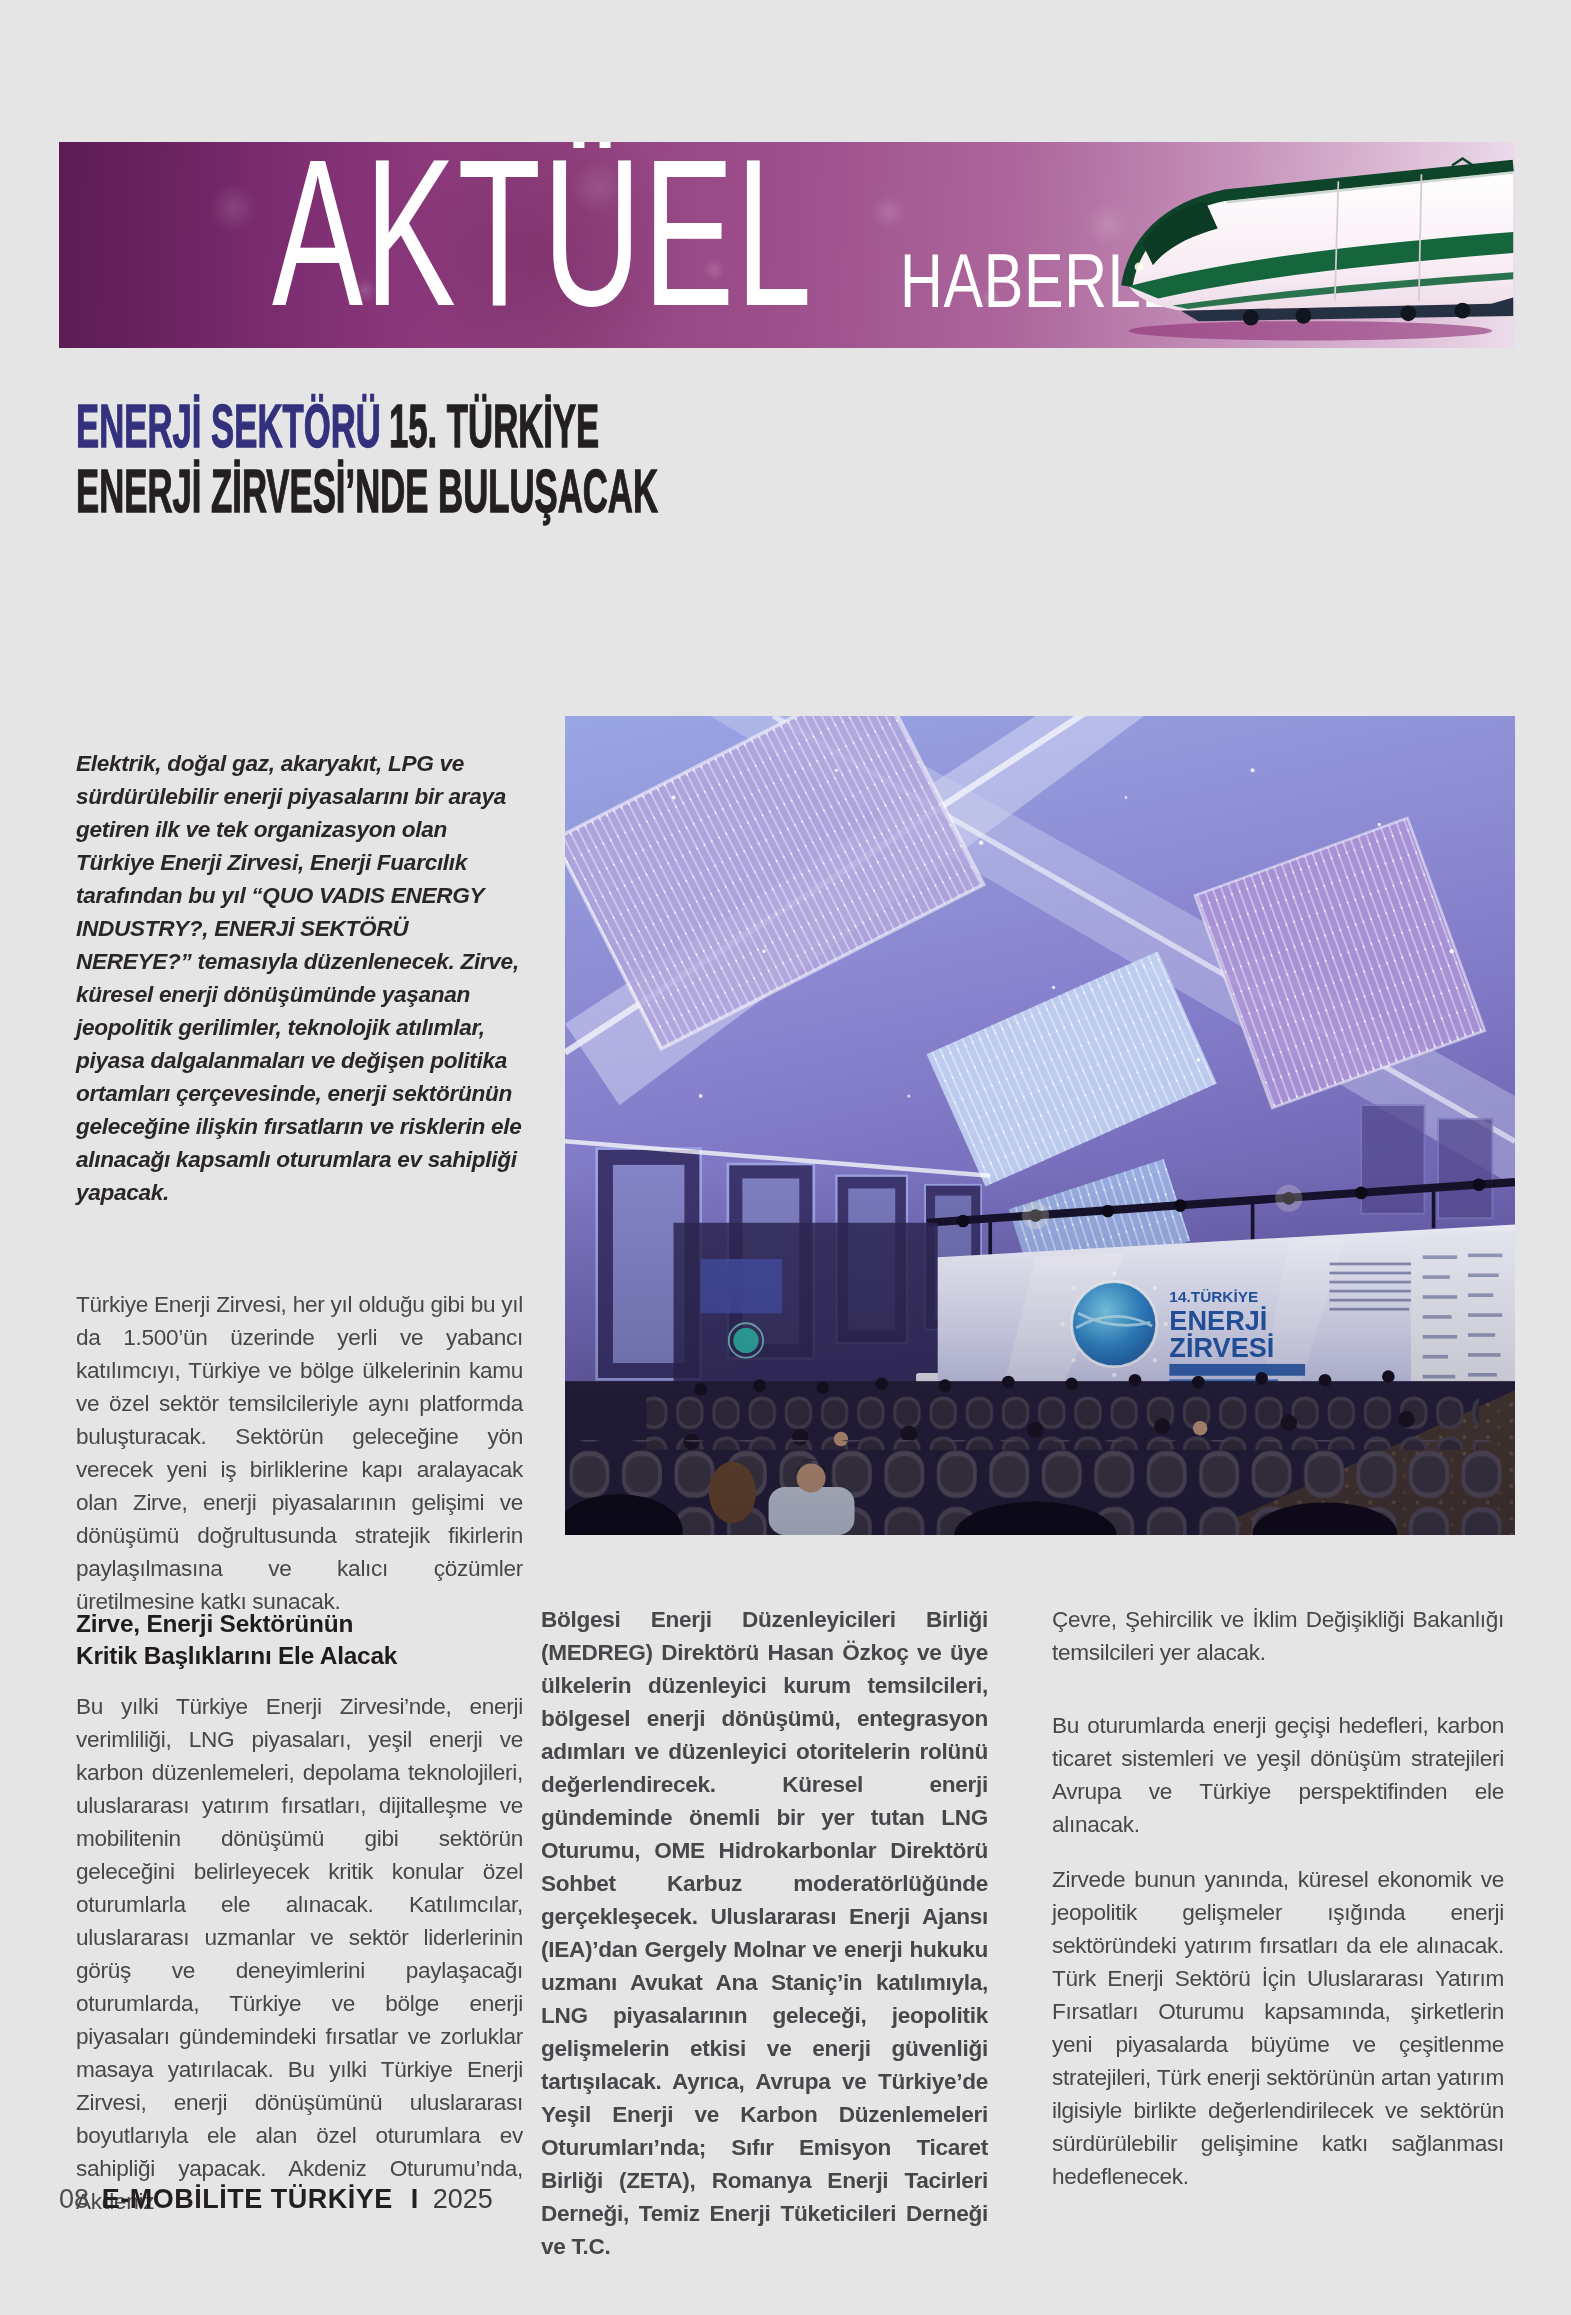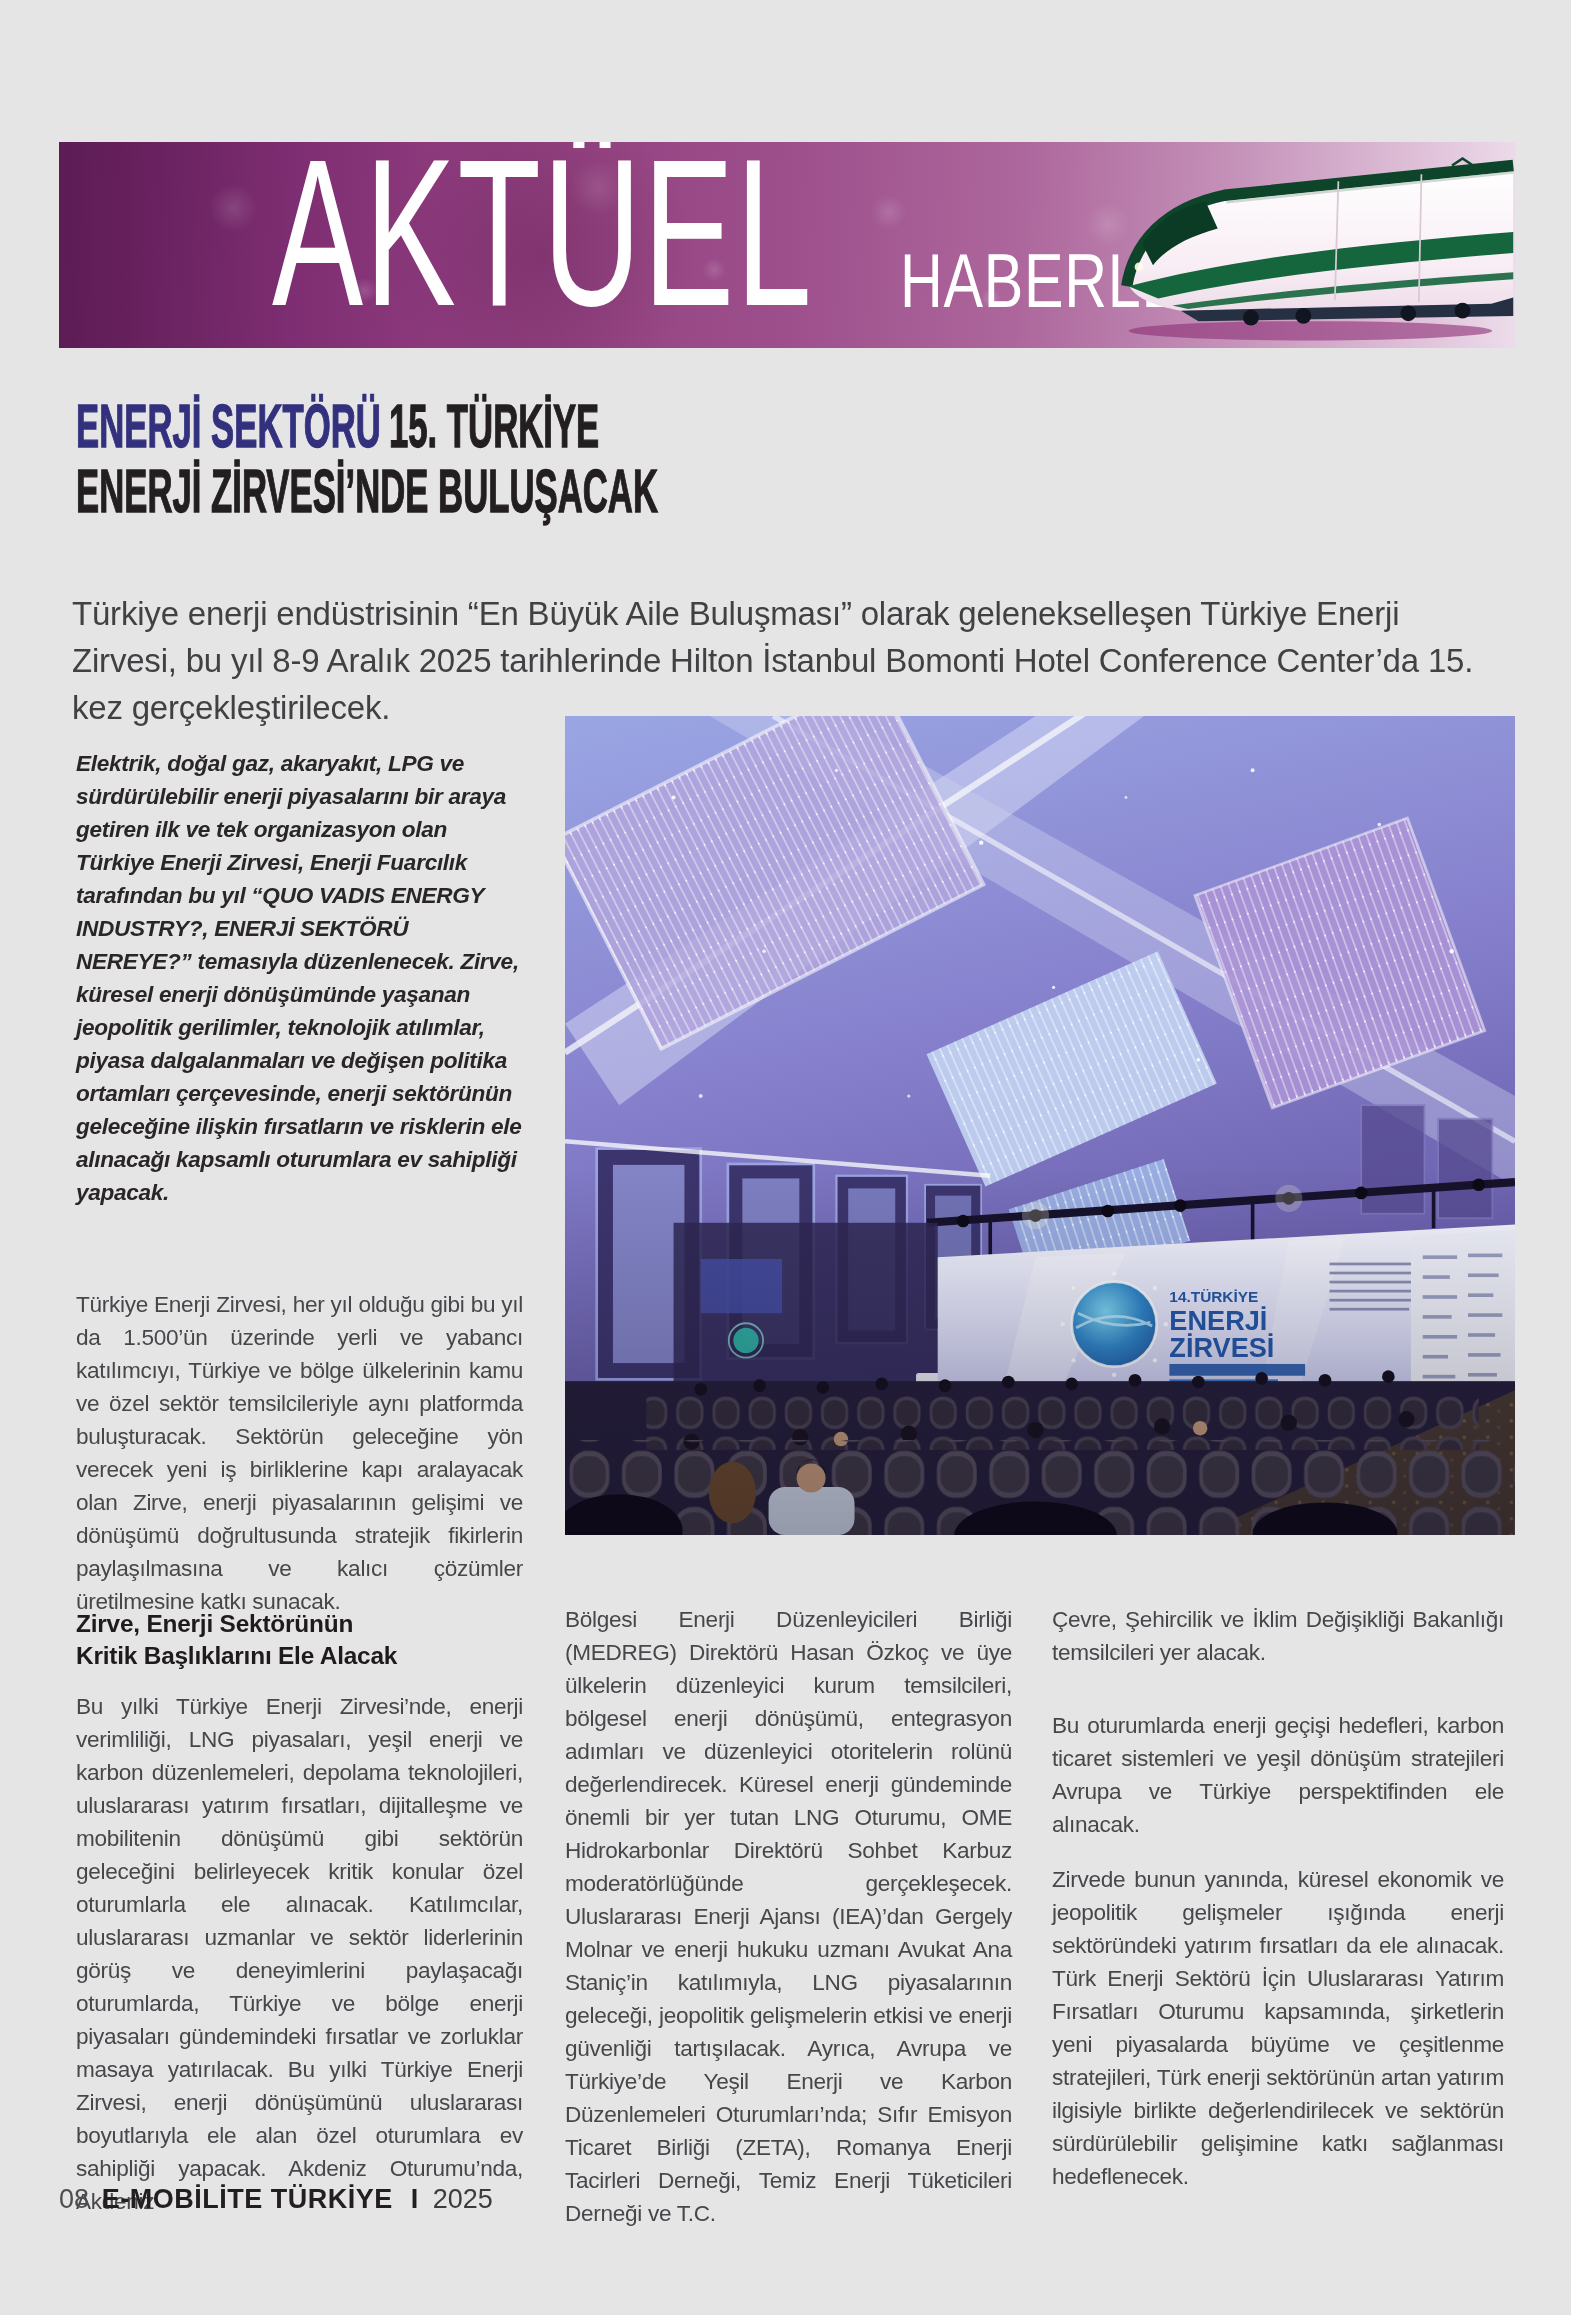--- a/index.html
+++ b/index.html
@@ -53,21 +53,21 @@
   .lead{
     position:absolute;left:72px;top:557px;width:1418px;
     font-size:33px;line-height:47px;color:#414144;letter-spacing:-0.2px;
   }
   
   .bodytxt{
     position:absolute;font-size:22.6px;line-height:33px;text-align:justify;
     color:#47474b;letter-spacing:-0.3px;
   }
   .col-left{left:76px;width:447px;}
-  .col-mid{left:565px;width:447px;}
+  .col-mid{left:541px;width:447px;font-weight:bold;}
   .col-right{left:1052px;width:452px;}
   .intro{top:724px;font-weight:700;font-style:italic;color:#2a2628;text-align:left;line-height:33px;}
   .p2{top:1265px;}
   .subhead{
     position:absolute;left:76px;top:1608px;width:447px;
     font-size:24.4px;line-height:32px;font-weight:700;color:#1f1b1c;text-align:left;letter-spacing:-0.2px;
   }
   .p3{top:1683px;margin-top:7px;}
   .p4{top:1580px;}
   .p5{top:1580px;}
@@ -113,21 +113,20 @@
       <circle cx="392" cy="178" r="9" fill="#10151f"></circle>
       <circle cx="22" cy="128" r="5" fill="#fffde8" opacity="0.9"></circle>
       <path d="M 250 30 L 246 166 M 345 22 L 342 168" stroke="#d8c9d4" stroke-width="2" fill="none"></path>
       <path d="M 380 12 L 392 4 L 404 12" stroke="#0e4429" stroke-width="3" fill="none"></path>
     </svg>
   </div>
 
   <div class="hl hl1"><span class="hl-accent">ENERJİ SEKTÖRÜ</span><span class="hl-rest">15. TÜRKİYE</span></div>
   <div class="hl hl2">ENERJİ ZİRVESİ’NDE BULUŞACAK</div>
 
-  <p class="lead">Türkiye enerji endüstrisinin “En Büyük Aile Buluşması” olarak gelenekselleşen Türkiye Enerji Zirvesi, bu yıl 8-9 Aralık 2025 tarihlerinde Hilton İstanbul Bomonti Hotel Conference Center’da 15. kez gerçekleştirilecek.</p>
 
   <p class="bodytxt col-left intro">Elektrik, doğal gaz, akaryakıt, LPG ve sürdürülebilir enerji piyasalarını bir araya getiren ilk ve tek organizasyon olan Türkiye Enerji Zirvesi, Enerji Fuarcılık tarafından bu yıl “QUO VADIS ENERGY INDUSTRY?, ENERJİ SEKTÖRÜ NEREYE?” temasıyla düzenlenecek. Zirve, küresel enerji dönüşümünde yaşanan jeopolitik gerilimler, teknolojik atılımlar, piyasa dalgalanmaları ve değişen politika ortamları çerçevesinde, enerji sektörünün geleceğine ilişkin fırsatların ve risklerin ele alınacağı kapsamlı oturumlara ev sahipliği yapacak.</p>
   <p class="bodytxt col-left p2">Türkiye Enerji Zirvesi, her yıl olduğu gibi bu yıl da 1.500’ün üzerinde yerli ve yabancı katılımcıyı, Türkiye ve bölge ülkelerinin kamu ve özel sektör temsilcileriyle aynı platformda buluşturacak. Sektörün geleceğine yön verecek yeni iş birliklerine kapı aralayacak olan Zirve, enerji piyasalarının gelişimi ve dönüşümü doğrultusunda stratejik fikirlerin paylaşılmasına ve kalıcı çözümler üretilmesine katkı sunacak.</p>
   <div class="subhead">
     <div>Zirve, Enerji Sektörünün</div>
     <div>Kritik Başlıklarını Ele Alacak</div>
   </div>
   <p class="bodytxt col-left p3">Bu yılki Türkiye Enerji Zirvesi’nde, enerji verimliliği, LNG piyasaları, yeşil enerji ve karbon düzenlemeleri, depolama teknolojileri, uluslararası yatırım fırsatları, dijitalleşme ve mobilitenin dönüşümü gibi sektörün geleceğini belirleyecek kritik konular özel oturumlarla ele alınacak. Katılımcılar, uluslararası uzmanlar ve sektör liderlerinin görüş ve deneyimlerini paylaşacağı oturumlarda, Türkiye ve bölge enerji piyasaları gündemindeki fırsatlar ve zorluklar masaya yatırılacak. Bu yılki Türkiye Enerji Zirvesi, enerji dönüşümünü uluslararası boyutlarıyla ele alan özel oturumlara ev sahipliği yapacak. Akdeniz Oturumu’nda, Akdeniz</p>
 
   <figure class="photo" style="margin:0">

